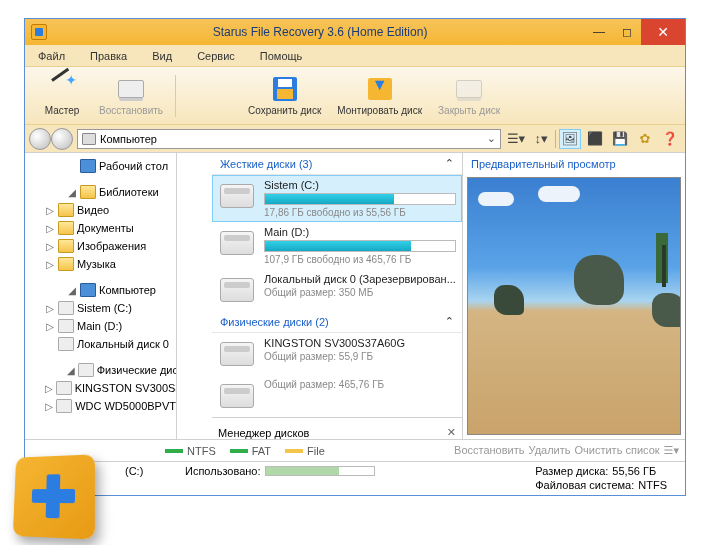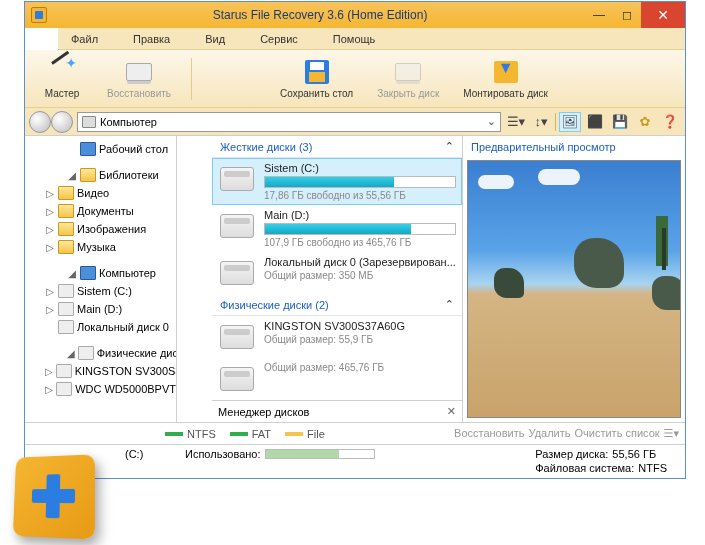--- a/index.html
+++ b/index.html
@@ -1,27 +1,27 @@
 <!DOCTYPE html>
 <html><head>
 <meta charset="utf-8">
 <style>
 *{box-sizing:border-box;margin:0;padding:0;font-family:"Segoe UI",Tahoma,sans-serif;font-size:11px;}
 body{background:#fff;width:705px;height:545px;position:relative;overflow:hidden;}
-.window{position:absolute;left:24px;top:1px;width:662px;height:478px;border:1px solid #5a8fd6;background:#fff;display:flex;flex-direction:column;}
+.window{position:absolute;left:24px;top:18px;width:662px;height:478px;border:1px solid #5a8fd6;background:#fff;display:flex;flex-direction:column;}
 .titlebar{height:26px;background:linear-gradient(#f7c35a,#f5b632);display:flex;align-items:center;padding:0 0 0 6px;}
 .titlebar .ticon{width:16px;height:16px;background:#f5b632;border:1px solid #c77a00;border-radius:2px;margin-right:8px;flex:0 0 16px;position:relative;}
 .titlebar .ticon::after{content:"";position:absolute;left:3px;top:3px;width:8px;height:8px;background:#2b7de1;border-radius:1px;}
 .titlebar .title{flex:1;text-align:center;color:#1a3b7a;font-size:12px;}
 .winbtns{display:flex;height:100%;}
 .winbtn{width:28px;height:100%;display:flex;align-items:center;justify-content:center;color:#333;font-size:12px;}
 .winbtn.close{background:#d9452e;color:#fff;width:44px;font-size:14px;}
-.menubar{height:22px;background:#f7e6bc;display:flex;align-items:center;padding:0 6px;gap:21px;border-bottom:1px solid #e8d090;margin-left:33px;}
+.menubar{height:22px;background:#f7e6bc;display:flex;align-items:center;padding:0 6px;gap:11px;border-bottom:1px solid #e8d090;}
 .menuitem{padding:2px 7px;color:#333;}
-.toolbar1{height:58px;background:linear-gradient(#fdf7ea,#f7e6bc);display:flex;align-items:center;padding:0 8px;gap:8px;border-bottom:1px solid #e8d090;}
+.toolbar1{height:58px;background:linear-gradient(#fdf7ea,#f7e6bc);display:flex;align-items:center;padding:0 8px;gap:0;border-bottom:1px solid #e8d090;}
 .tbtn{display:flex;flex-direction:column;align-items:center;justify-content:center;padding:2px 8px;min-width:58px;gap:2px;}
 .tbtn .ico{width:28px;height:28px;display:flex;align-items:center;justify-content:center;}
 .tbtn .lbl{font-size:10px;color:#333;}
 .tbtn.disabled .lbl{color:#999;}
 .sep{width:1px;height:42px;background:#e0cc8f;margin:0 4px;}
 .wand{width:26px;height:26px;position:relative;}
 .wand::before{content:"";position:absolute;left:3px;top:3px;width:20px;height:3px;background:#333;transform:rotate(-35deg);transform-origin:left;}
 .wand::after{content:"✦";position:absolute;right:-2px;top:-4px;color:#4aa3ff;font-size:14px;}
 .diskico{width:26px;height:18px;background:#eee;border:1px solid #aaa;border-radius:2px;position:relative;}
 .diskico::after{content:"";position:absolute;bottom:-4px;left:0;right:0;height:3px;background:#ccc;border-radius:0 0 2px 2px;}
@@ -56,21 +56,21 @@
 .ditem{display:flex;padding:4px 6px;gap:8px;}
 .ditem.sel{background:#d6effc;border:1px solid #7fcdf4;padding:3px 5px;}
 .dicon{width:38px;height:34px;display:flex;align-items:center;justify-content:center;flex:0 0 38px;}
 .hdd{width:34px;height:24px;background:linear-gradient(#f5f5f5,#ddd);border:1px solid #aaa;border-radius:3px;position:relative;}
 .hdd::after{content:"";position:absolute;left:3px;top:3px;right:3px;height:6px;background:#ccc;border-radius:2px;}
 .dinfo{flex:1;display:flex;flex-direction:column;gap:2px;min-width:0;}
 .dname{color:#222;white-space:nowrap;overflow:hidden;text-overflow:ellipsis;}
 .dbar{height:12px;background:#fff;border:1px solid #bbb;position:relative;}
 .dbar .fill{position:absolute;left:0;top:0;bottom:0;background:linear-gradient(#33d0e8,#15a8c4);}
 .dfree{color:#888;font-size:10px;}
-.midfoot{height:22px;border-top:1px solid #d0d0d0;display:flex;align-items:center;padding:0 6px;background:#fff;}
+.midfoot{height:22px;border-top:1px solid #d0d0d0;display:flex;align-items:flex-end;padding:0 6px;background:#fff;}
 .midfoot .x{margin-left:auto;color:#666;}
 .preview{width:222px;display:flex;flex-direction:column;text-align:right;}
 .preview .phdr{height:22px;display:flex;align-items:center;padding:0 8px;color:#1a5fc7;background:#fff;}
 .preview .pimg{flex:1;margin:2px 4px 4px 4px;background:linear-gradient(180deg,#3a7fd0 0%,#5aa3e8 35%,#a8d4f0 48%,#d4b583 52%,#c9a36a 100%);position:relative;border:1px solid #888;overflow:hidden;}
 .pimg::before{content:"";position:absolute;left:50%;top:30%;width:50px;height:50px;background:#4a5a4a;border-radius:40% 50% 30% 45%;box-shadow:70px 30px 0 -8px #4a5a4a,-90px 20px 0 -10px #3a4a3a;}
 .pimg::after{content:"";position:absolute;right:14px;top:26%;width:4px;height:42px;background:#2a3a2a;box-shadow:-2px -8px 0 4px #3a6a3a;}
 .cloud{position:absolute;background:#fff;border-radius:20px;opacity:0.9;}
 .c1{left:10px;top:14px;width:36px;height:14px;}
 .c2{left:70px;top:8px;width:42px;height:16px;}
 .footer1{height:22px;border-top:1px solid #d0d0d0;display:flex;align-items:center;padding:0 6px;gap:14px;background:#fff;}
@@ -121,33 +121,33 @@
           <div class="diskico"></div>
         </div>
       <div class="lbl">Восстановить</div>
     </div>
     <div class="sep"></div>
     <div style="flex:0 0 60px"></div>
     <div class="tbtn">
       <div class="ico">
           <div class="floppy o"></div>
         </div>
-      <div class="lbl">Сохранить стол</div>
+      <div class="lbl">Сохранить диск</div>
+    </div>
+    <div class="tbtn">
+      <div class="ico">
+          <div class="mount"></div>
+        </div>
+      <div class="lbl">Монтировать диск</div>
     </div>
     <div class="tbtn disabled">
       <div class="ico">
           <div class="diskico" style="opacity:.5"></div>
         </div>
       <div class="lbl">Закрыть диск</div>
-    </div>
-    <div class="tbtn">
-      <div class="ico">
-          <div class="mount"></div>
-        </div>
-      <div class="lbl">Монтировать диск</div>
     </div>
   </div>
 
   <div class="toolbar2">
     <div class="navbtns">
       <div class="navbtn"></div>
       <div class="navbtn"></div>
     </div>
     <div class="addrbar">
       <div class="cicon"></div>

